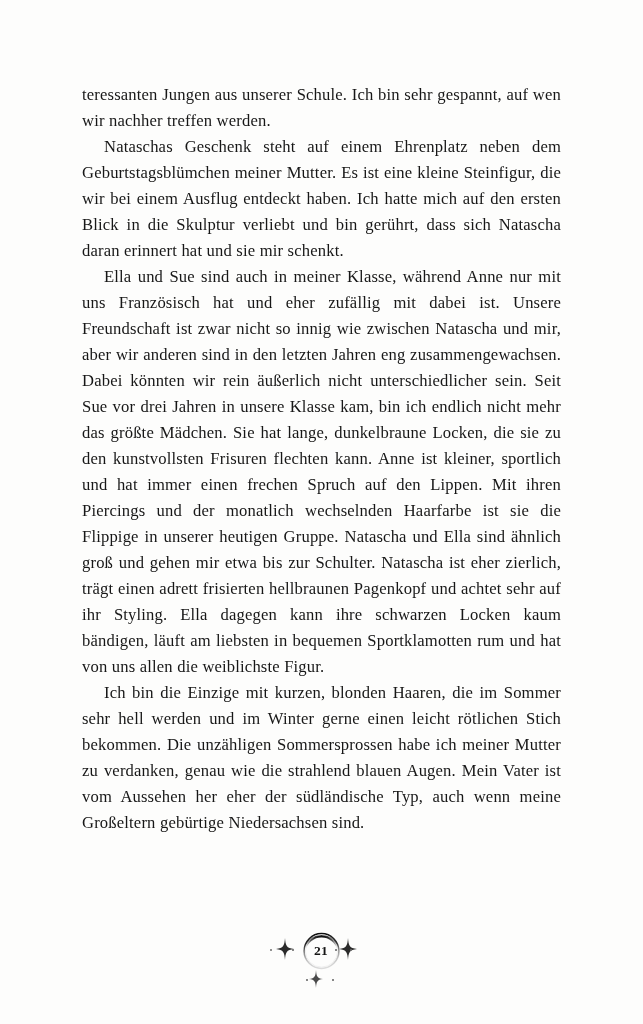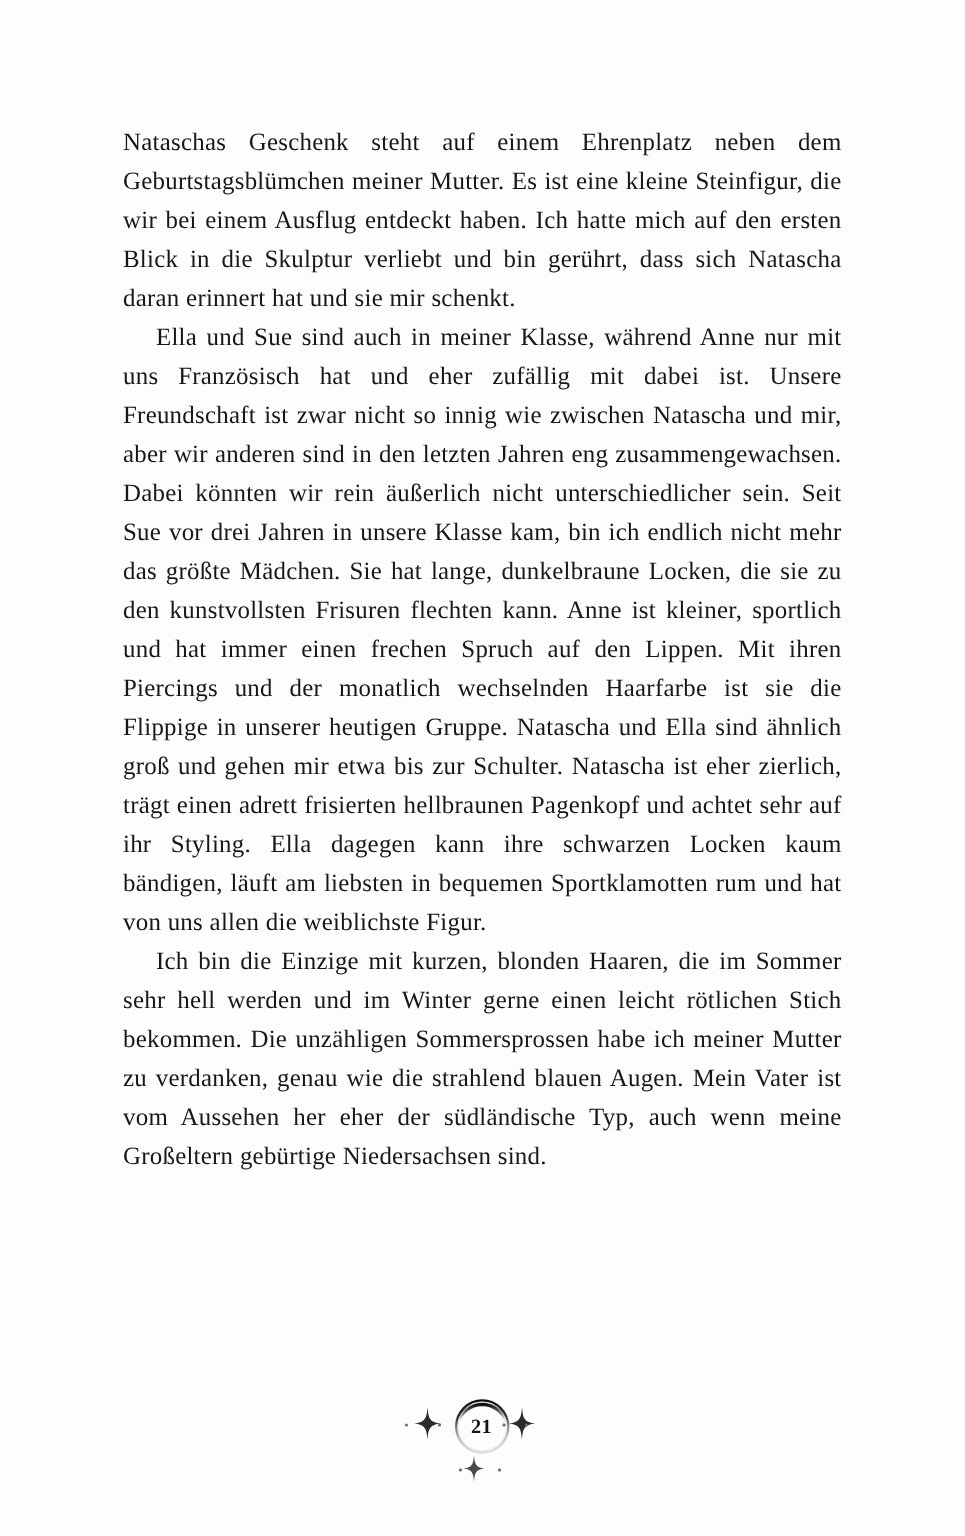--- a/index.html
+++ b/index.html
@@ -111,20 +111,21 @@
   .dot-r2 { left: 81px; top: 31px; width: 1.6px; height: 1.6px; }
   .dot-b1 { left: 52px; top: 61px; width: 1.6px; height: 1.6px; }
   .dot-b2 { left: 78px; top: 61px; width: 1.6px; height: 1.6px; }
 </style>
 </head>
 <body>
 
 <div class="page">
 
   <div class="text-column">
+    <p class="para">teressanten Jungen aus unserer Schule. Ich bin sehr gespannt, auf wen wir nachher treffen werden.</p>
     <p class="para">Nataschas Geschenk steht auf einem Ehrenplatz neben dem Geburtstagsblümchen meiner Mutter. Es ist eine kleine Steinfigur, die wir bei einem Ausflug entdeckt haben. Ich hatte mich auf den ersten Blick in die Skulptur verliebt und bin gerührt, dass sich Natascha daran erinnert hat und sie mir schenkt.</p>
     <p class="para">Ella und Sue sind auch in meiner Klasse, während Anne nur mit uns Französisch hat und eher zufällig mit dabei ist. Unsere Freundschaft ist zwar nicht so innig wie zwischen Natascha und mir, aber wir anderen sind in den letzten Jahren eng zusammengewachsen. Dabei könnten wir rein äußerlich nicht unterschiedlicher sein. Seit Sue vor drei Jahren in unsere Klasse kam, bin ich endlich nicht mehr das größte Mädchen. Sie hat lange, dunkelbraune Locken, die sie zu den kunstvollsten Frisuren flechten kann. Anne ist kleiner, sportlich und hat immer einen frechen Spruch auf den Lippen. Mit ihren Piercings und der monatlich wechselnden Haarfarbe ist sie die Flippige in unserer heutigen Gruppe. Natascha und Ella sind ähnlich groß und gehen mir etwa bis zur Schulter. Natascha ist eher zierlich, trägt einen adrett frisierten hellbraunen Pagenkopf und achtet sehr auf ihr Styling. Ella dagegen kann ihre schwarzen Locken kaum bändigen, läuft am liebsten in bequemen Sportklamotten rum und hat von uns allen die weiblichste Figur.</p>
     <p class="para">Ich bin die Einzige mit kurzen, blonden Haaren, die im Sommer sehr hell werden und im Winter gerne einen leicht rötlichen Stich bekommen. Die unzähligen Sommersprossen habe ich meiner Mutter zu verdanken, genau wie die strahlend blauen Augen. Mein Vater ist vom Aussehen her eher der südländische Typ, auch wenn meine Großeltern gebürtige Niedersachsen sind.</p>
   </div>
 
   <div class="folio-ornament">
     <div class="ornament-inner">
 
       <svg class="moon-ring" viewBox="0 0 41 41">
         <defs>

